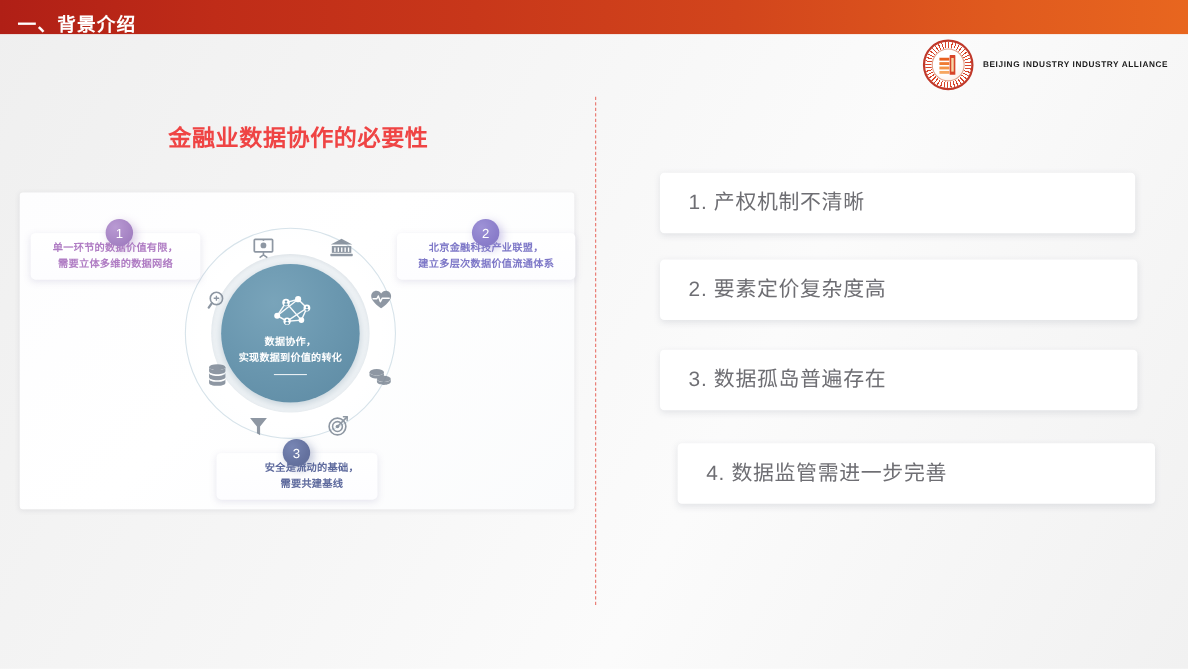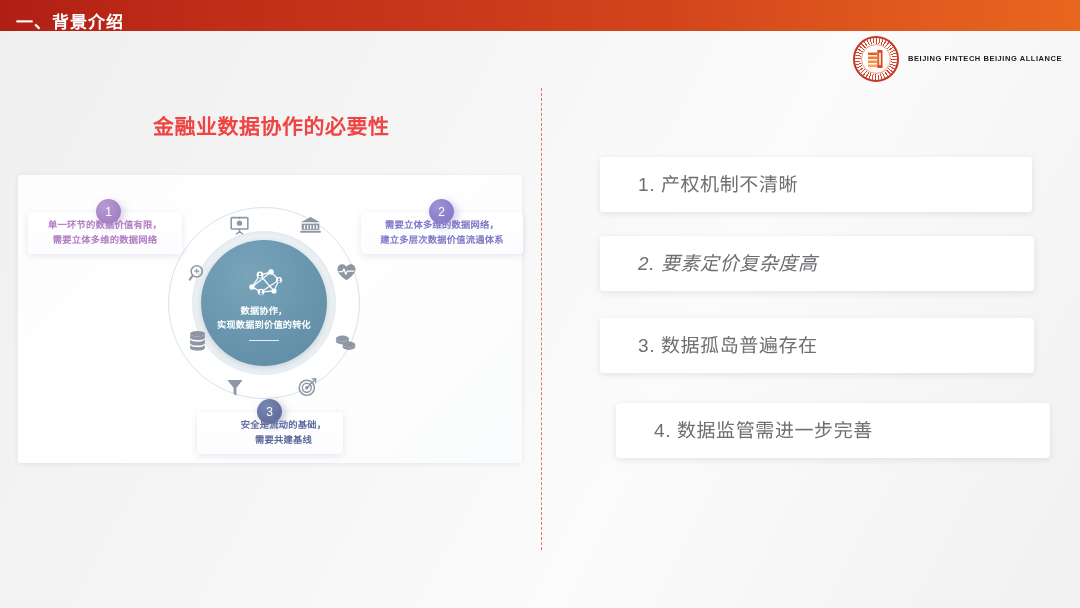--- a/index.html
+++ b/index.html
@@ -252,26 +252,26 @@
     box-shadow: 0 2px 6px rgba(120,125,140,0.17);
     display: flex;
     align-items: center;
     box-sizing: border-box;
   }
   .issue-text {
     font-size: 19px;
     font-weight: 400;
     color: #6e6e73;
     letter-spacing: 0.6px;
-    padding-left: 38px;
+    padding-left: 26px;
     line-height: 1;
     white-space: nowrap;
   }
   .issue-1 { left: 600px; top: 157px; width: 432px; height: 55px; }
-  .issue-2 { left: 600px; top: 236px; width: 434px; height: 55px; font-style: italic; }
+  .issue-2 { left: 600px; top: 236px; width: 434px; height: 55px; }
   .issue-3 { left: 600px; top: 318px; width: 434px; height: 55px; }
   .issue-4 { left: 616px; top: 403px; width: 434px; height: 55px; }
 </style>
 </head>
 <body>
 
 <div class="header-bar">
   <span class="header-title">一、背景介绍</span>
 </div>
 
@@ -281,21 +281,21 @@
     <svg class="logo-emblem-mark" viewBox="0 0 17 19">
       <rect x="0.5" y="3" width="9" height="2.6" fill="#e8601f"></rect>
       <rect x="0.5" y="7" width="9" height="2.6" fill="#ef7b33"></rect>
       <rect x="0.5" y="11" width="9" height="2.6" fill="#f39247"></rect>
       <rect x="0.5" y="15" width="9" height="2.6" fill="#f7a760"></rect>
       <rect x="9.8" y="0.5" width="5.2" height="18" rx="0.6" fill="#d8452a"></rect>
       <rect x="11.3" y="3.2" width="2.2" height="12.4" fill="#f6d8a8"></rect>
     </svg>
   </div>
   <div class="logo-words">
-    <div class="logo-en">BEIJING  FINTECH BEIJING ALLIANCE</div>
+    <div class="logo-en">BEIJING  INDUSTRY INDUSTRY ALLIANCE</div>
   </div>
 </div>
 
 <div class="v-divider"></div>
 
 <div class="left-title">金融业数据协作的必要性</div>
 
 <div class="diagram-card">
 
   <div class="ring-outer">
@@ -397,21 +397,21 @@
 <div class="callout callout-1">
   <div class="callout-text text-1">
     <span>单一环节的数据价值有限，</span><br>
     <span>需要立体多维的数据网络</span>
   </div>
 </div>
 
 <div class="badge badge-2">2</div>
 <div class="callout callout-2">
   <div class="callout-text text-2">
-    <span>需要立体多维的数据网络，</span><br>
+    <span>北京金融科技产业联盟，</span><br>
     <span>建立多层次数据价值流通体系</span>
   </div>
 </div>
 
 <div class="badge badge-3">3</div>
 <div class="callout callout-3">
   <div class="callout-text text-3">
     <span>安全是流动的基础，</span><br>
     <span>需要共建基线</span>
   </div>

